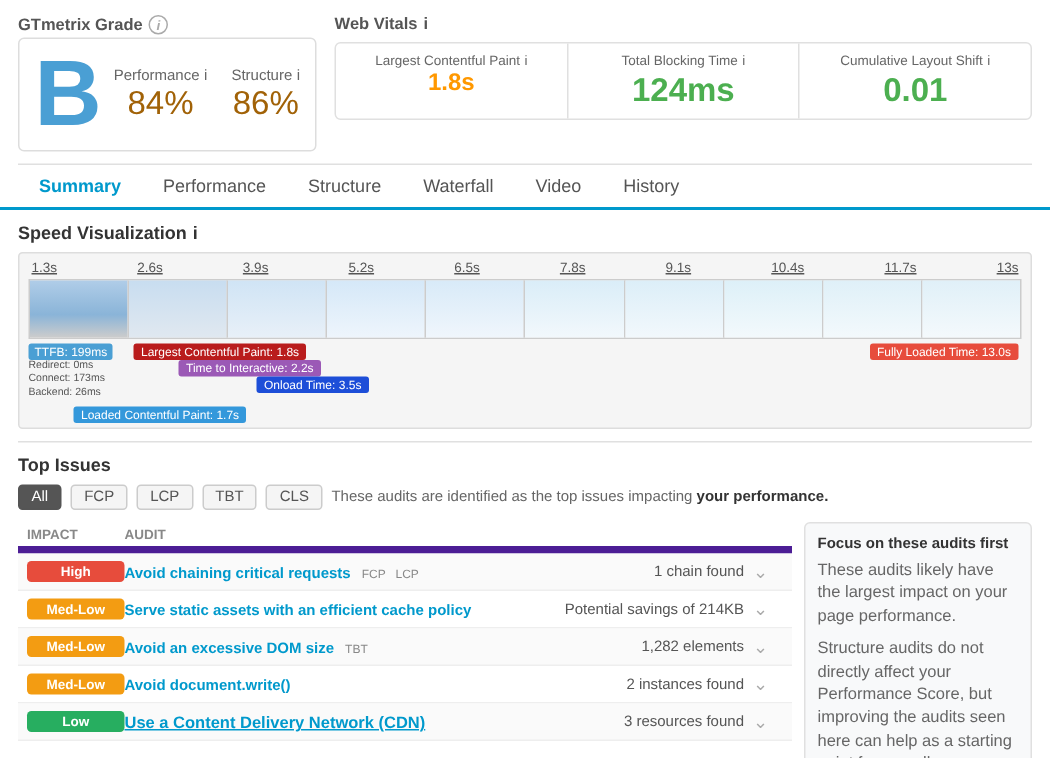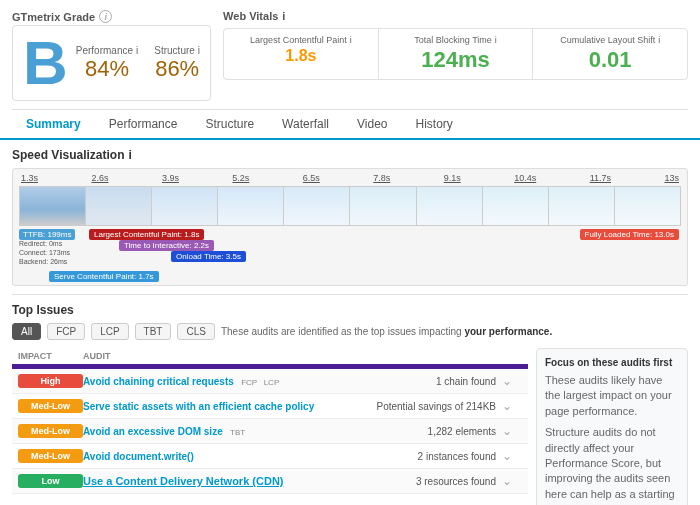--- a/index.html
+++ b/index.html
@@ -181,21 +181,21 @@
       <span style="position:absolute; left:0; top:11px; color:#555; font-size:7px;">Redirect: 0ms</span>
       <span style="position:absolute; left:0; top:20px; color:#555; font-size:7px;">Connect: 173ms</span>
       <span style="position:absolute; left:0; top:29px; color:#555; font-size:7px;">Backend: 26ms</span>
 
       <span style="position:absolute; left:70px; top:0; background:#b91c1c; color:white; padding:1px 5px; border-radius:2px; font-size:8px;">Largest Contentful Paint: 1.8s</span>
 
       <span style="position:absolute; left:100px; top:11px; background:#9b59b6; color:white; padding:1px 5px; border-radius:2px; font-size:8px;">Time to Interactive: 2.2s</span>
 
       <span style="position:absolute; left:128px; top:22px; background:#1d4ed8; color:white; padding:1px 5px; border-radius:2px; font-size:8px;margin-left:24px;">Onload Time: 3.5s</span>
 
-      <span style="position:absolute; left:30px; top:42px; background:#3498db; color:white; padding:1px 5px; border-radius:2px; font-size:8px;">Serve Contentful Paint: 1.7s</span>
+      <span style="position:absolute; left:30px; top:42px; background:#3498db; color:white; padding:1px 5px; border-radius:2px; font-size:8px;">Loaded Contentful Paint: 1.7s</span>
 
       <span style="position:absolute; right:2px; top:0; background:#e74c3c; color:white; padding:1px 5px; border-radius:2px; font-size:8px;">Fully Loaded Time: 13.0s</span>
     </div>
   </div>
 </div>
 
 <div class="divider"></div>
 
 <div class="section">
   <div class="top-issues-header">Top Issues</div>

